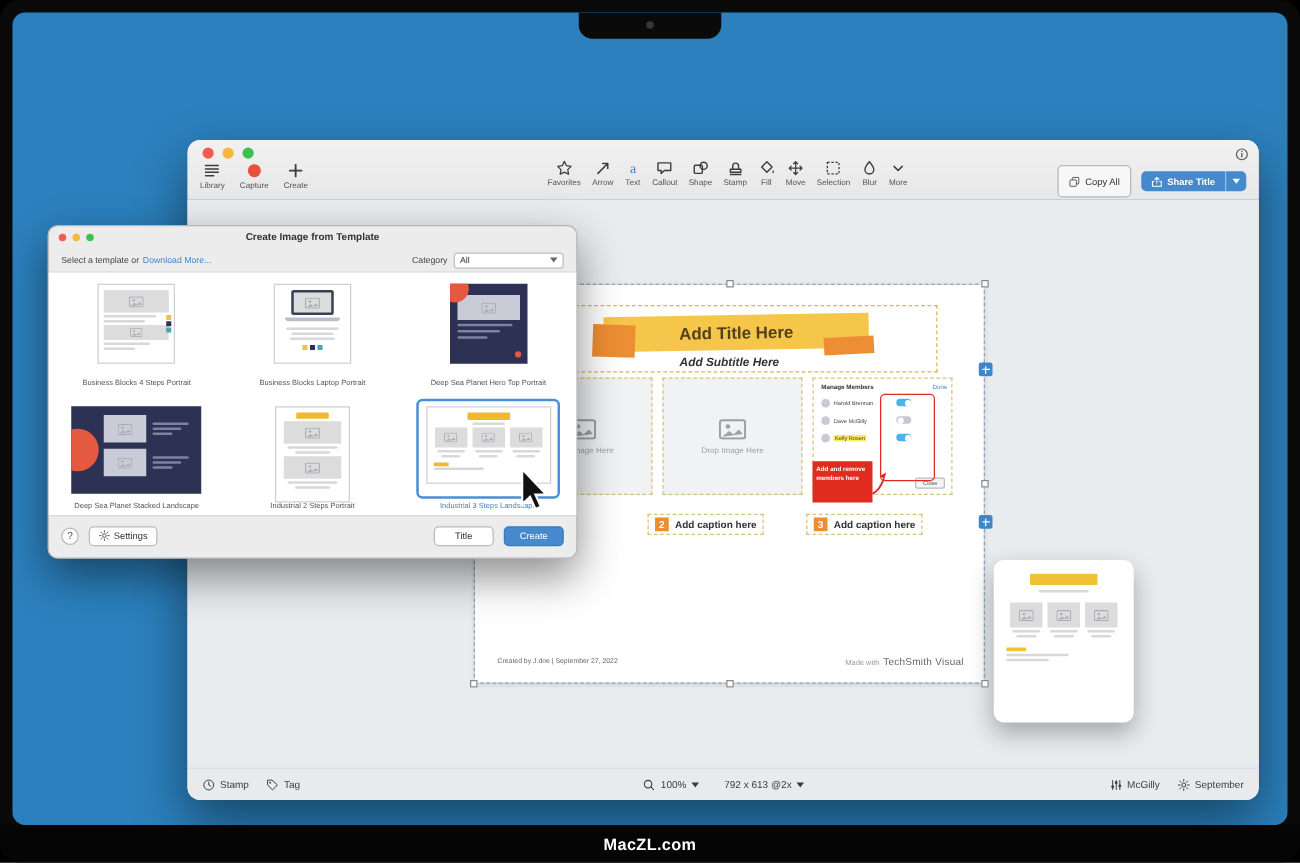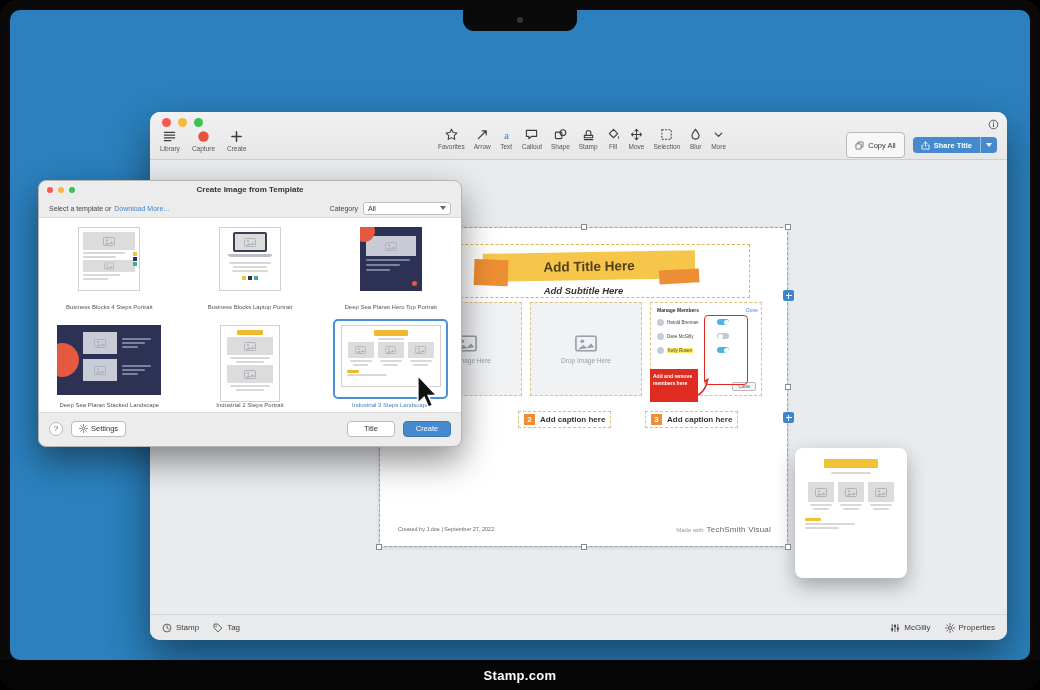--- a/index.html
+++ b/index.html
@@ -410,36 +410,51 @@
             <span>Stamp</span>
           </span>
           <span class="sb-item">
             <svg width="10" height="10" viewBox="0 0 14 14">
                 <path d="M1.5 1.5h5L12.5 7 7 12.5 1.5 7z" stroke="#3c3c3c" stroke-width="1.1" fill="none" stroke-linejoin="round"></path>
                 <circle cx="4.4" cy="4.4" r="1" fill="#3c3c3c"></circle>
               </svg>
             <span>Tag</span>
           </span>
         </div>
+        <div class="sb-center">
+          <svg width="10" height="10" viewBox="0 0 14 14">
+              <circle cx="6" cy="6" r="4.2" stroke="#3c3c3c" stroke-width="1.2" fill="none"></circle>
+              <path d="M9.2 9.2l3 3" stroke="#3c3c3c" stroke-width="1.2" stroke-linecap="round"></path>
+            </svg>
+          <span class="sb-item">
+            <span>100%</span>
+            <span class="caret-down"></span>
+          </span>
+          <span class="sb-sep">&nbsp;</span>
+          <span class="sb-item">
+            <span>792 x 613 @2x</span>
+            <span class="caret-down"></span>
+          </span>
+        </div>
         <div class="sb-right">
           <span class="sb-item">
             <svg width="10" height="10" viewBox="0 0 14 14">
                 <path d="M3 1.5v11M7 1.5v11M11 1.5v11" stroke="#3c3c3c" stroke-width="1.1"></path>
                 <circle cx="3" cy="9" r="1.6" fill="#3c3c3c"></circle>
                 <circle cx="7" cy="4.5" r="1.6" fill="#3c3c3c"></circle>
                 <circle cx="11" cy="8" r="1.6" fill="#3c3c3c"></circle>
               </svg>
             <span>McGilly</span>
           </span>
           <span class="sb-item">
             <svg width="10" height="10" viewBox="0 0 14 14">
                 <circle cx="7" cy="7" r="2.2" stroke="#3c3c3c" stroke-width="1.1" fill="none"></circle>
                 <path d="M7 .8v2M7 11.2v2M.8 7h2M11.2 7h2M2.6 2.6L4 4M10 10l1.4 1.4M11.4 2.6L10 4M4 10l-1.4 1.4" stroke="#3c3c3c" stroke-width="1.1" stroke-linecap="round"></path>
               </svg>
-            <span>Properties</span>
+            <span>September</span>
           </span>
         </div>
       </div>
     </div>
 
     <div class="dialog">
       <div class="dlg-titlebar">
         <div class="dlg-traffic">
           <div class="dot r"></div>
           <div class="dot y"></div>
@@ -634,15 +649,15 @@
     <svg class="cursor" width="26" height="34" viewBox="0 0 17 25">
       <path d="M1 1l0 20.5 4.6-4.3 3.2 7.2 3.1-1.4-3.2-7.1 6.4 0z" fill="#111" stroke="#fff" stroke-width="1.2"></path>
     </svg>
 
     <div class="notch">
       <div class="camera"></div>
     </div>
   </div>
 
   <div class="bottom-bar">
-    <span>Stamp.com</span>
+    <span>MacZL.com</span>
   </div>
 </div>
 
 </body></html>

